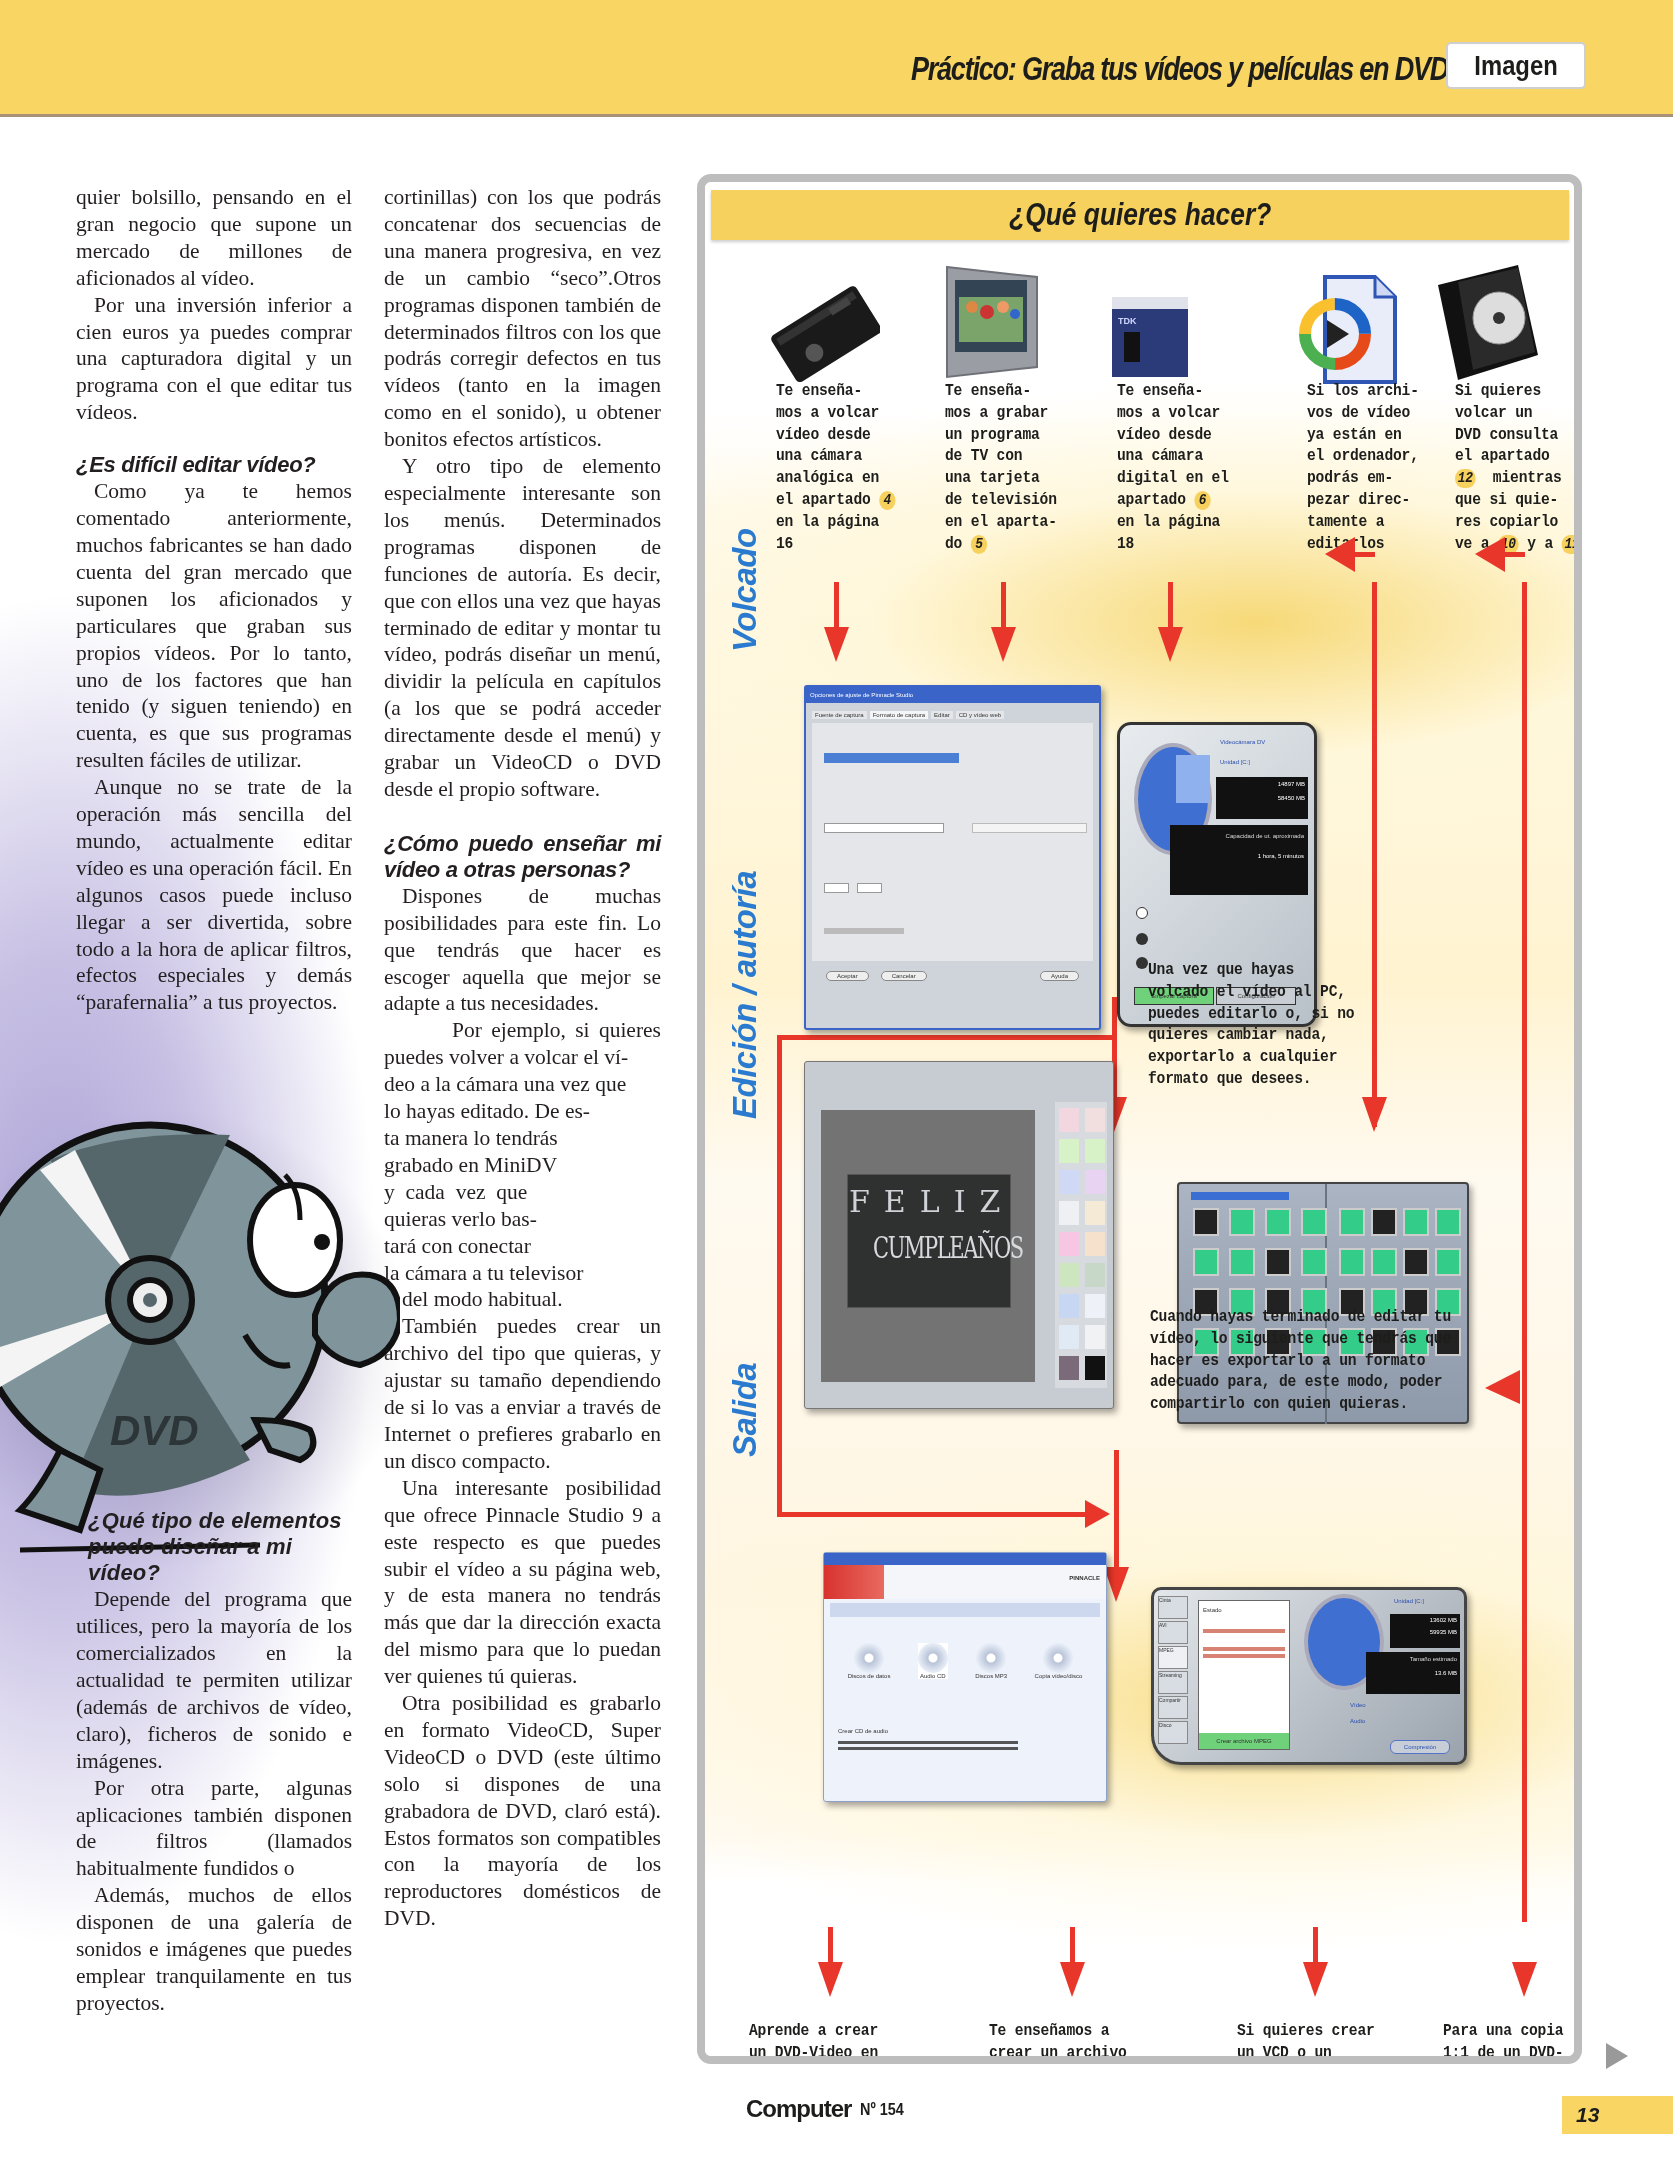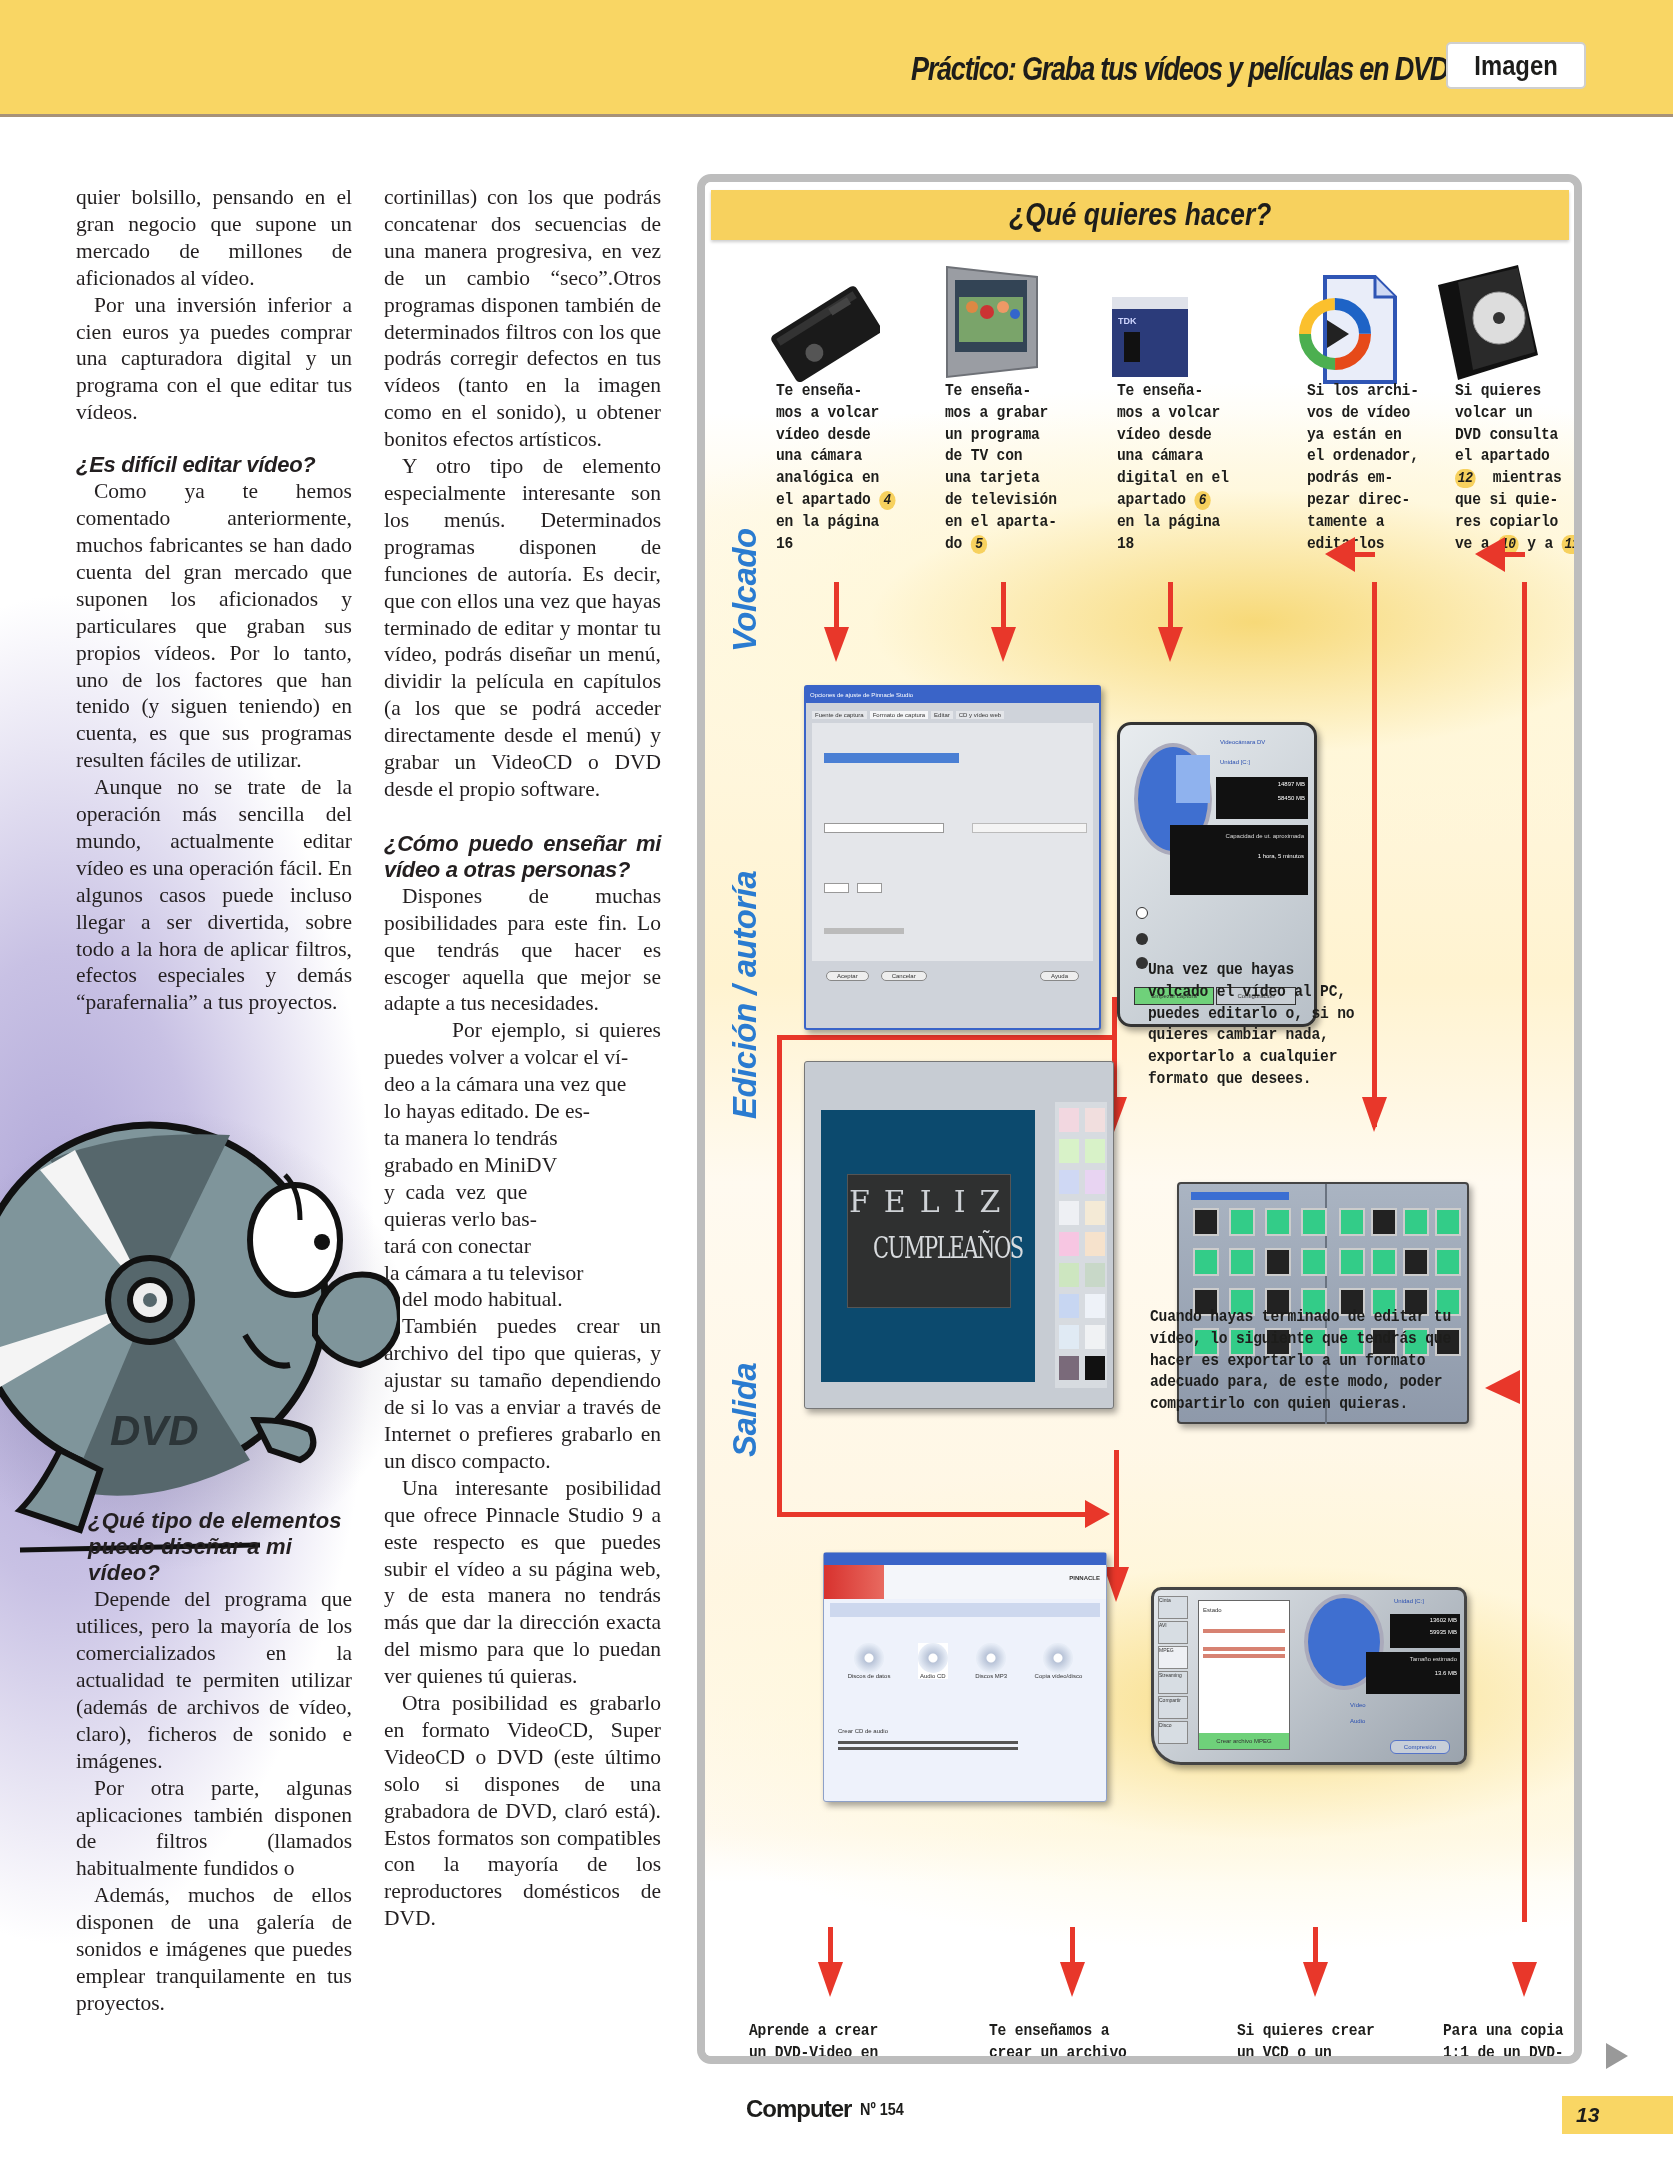--- a/index.html
+++ b/index.html
@@ -294,21 +294,21 @@
     <div style="position:absolute; left:16px; top:232px; width:12px; height:12px; border-radius:50%; background:#333;"></div>
     <div class="mini" style="position:absolute; left:14px; top:262px; width:80px; height:18px; background:#6fd17a; border:1px solid #333; line-height:16px; text-align:center;">Empezar captura</div>
     <div class="mini" style="position:absolute; left:96px; top:262px; width:80px; height:18px; background:#c8ced4; border:1px solid #333; line-height:16px; text-align:center;">Configuración</div>
   </div>
 
   <div class="note cond" style="left:443px; top:742px;margin-top:35px;"><div class="inner">
     <div>Una vez que hayas</div><div>volcado el vídeo al PC,</div><div>puedes editarlo o, si no</div><div>quieres cambiar nada,</div><div>exportarlo a cualquier</div><div>formato que desees.</div>
   </div></div>
 
   <div class="screen" style="left:99px; top:879px; width:310px; height:348px; background:#c7ccd3; border:1px solid #777;">
-    <div style="position:absolute; left:16px; top:48px; width:214px; height:272px; background:#0c4a6e;">
+    <div style="position:absolute; left:16px; top:48px; width:214px; height:272px; background:#737373;">
       <div style="position:absolute; left:26px; top:64px; width:164px; height:134px; background:#2f3030; border:1px solid #555;"></div>
       <div style="position:absolute; left:28px; top:74px; width:160px; text-align:center; font-family:'DejaVu Serif',serif; font-size:30px; letter-spacing:14px; color:#cfd2d6;">FELIZ</div>
       <div style="position:absolute; left:28px; top:120px; width:160px; text-align:center; font-family:'DejaVu Serif',serif; font-size:30px; letter-spacing:-2px; color:#d8dbde; transform:scaleX(0.7);">CUMPLEAÑOS</div>
     </div>
     <div style="position:absolute; left:250px; top:40px; width:52px; height:286px; background:#d7dbe0;">
       <div style="display:grid; grid-template-columns:20px 20px; gap:7px 6px; padding:6px 4px;">
         <span style="height:24px; background:#f2d7e0;"></span>
           <span style="height:24px; background:#f1dede;"></span>
         <span style="height:24px; background:#d8f2c8;"></span>
           <span style="height:24px; background:#d8f2c8;"></span>

